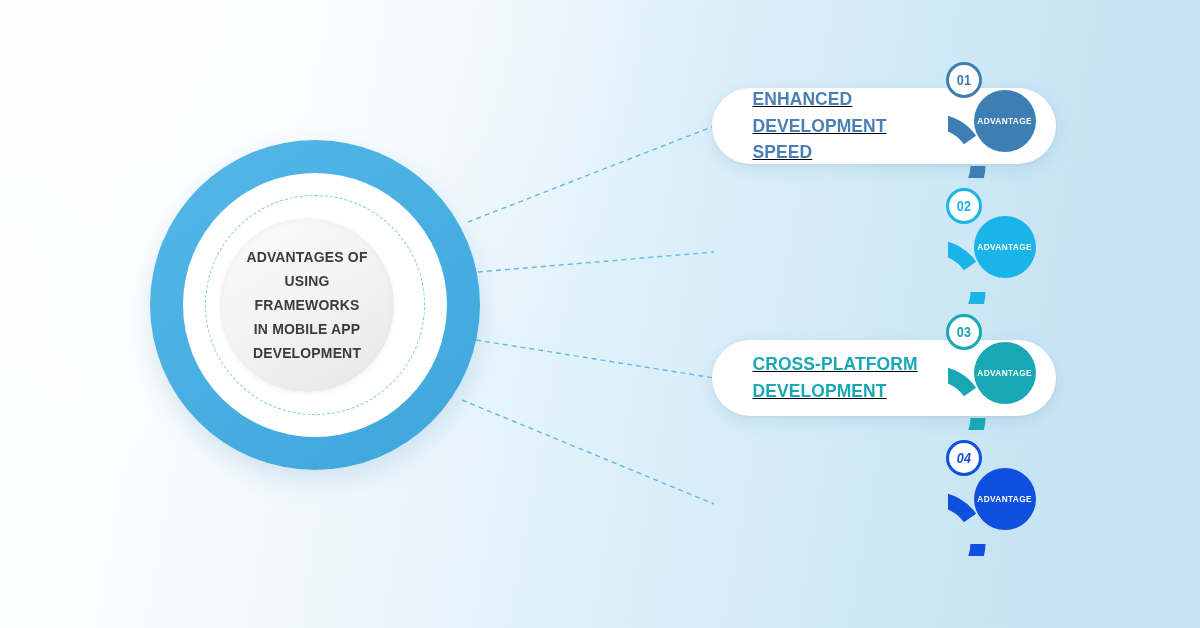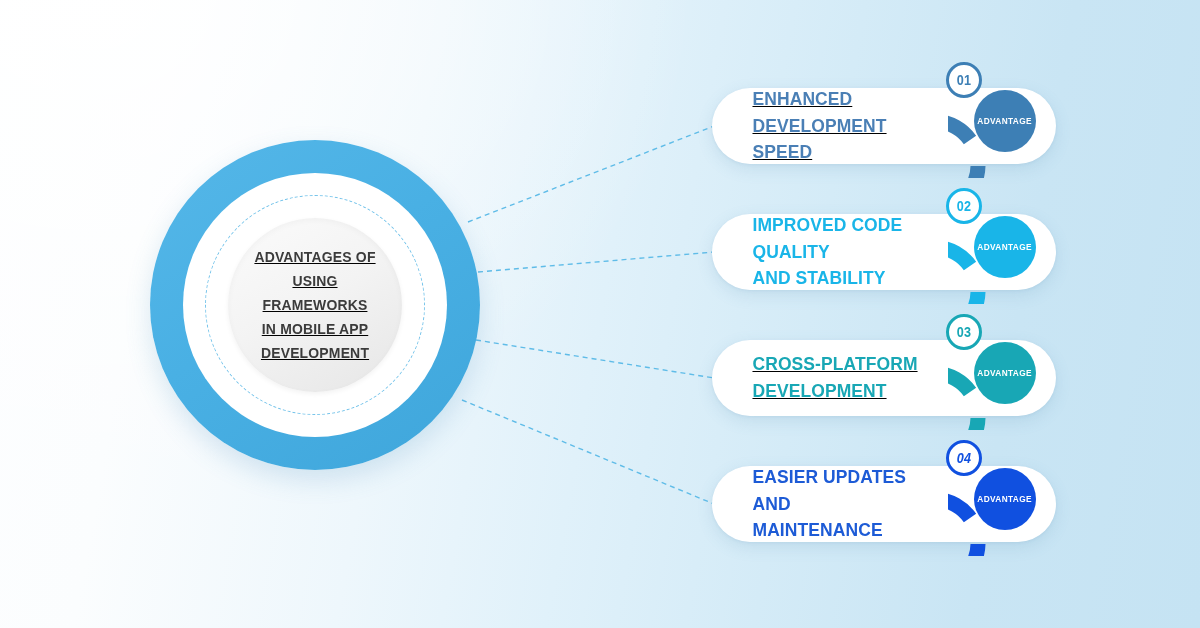--- a/index.html
+++ b/index.html
@@ -71,29 +71,28 @@
   .ring-dashed {
     position: absolute;
     left: 55px; top: 55px;
     width: 220px; height: 220px;
     border-radius: 50%;
     border: 1px dashed #74c3ea;
     box-sizing: border-box;
   }
   .inner-disc {
     position: absolute;
-    left: 78px; top: 78px;
+    left: 70px; top: 78px;
     width: 174px; height: 174px;
     border-radius: 50%;
     background: linear-gradient(150deg, #fbfbfb 0%, #f3f3f3 48%, #e6e6e6 100%);
     box-shadow: inset 0 2px 6px rgba(0,0,0,0.035), 0 2px 5px rgba(0,0,0,0.05);
     display: flex;
     align-items: center;
     justify-content: center;
-    text-decoration: underline;
   }
   .center-title {
     width: 160px;
     text-align: center;
     font-family: "Liberation Sans Narrow", "Liberation Sans", sans-serif;
     font-weight: bold;
     font-size: 15.5px;
     line-height: 1.55;
     letter-spacing: 0.2px;
     color: #3b3b3b;
@@ -207,24 +206,20 @@
       <path d="M 30 92 A 44 44 0 1 1 22 66" fill="none" stroke="#3d7fb5" stroke-width="15" stroke-linecap="butt"></path>
     </svg>
     <div class="badge-core" style="background:#3d7fb5;">
       <span>ADVANTAGE</span>
     </div>
     <div class="badge-num" style="border:3px solid #3d7fb5;">
       <span style="color:#3d7fb5;">01</span>
     </div>
   </div>
 
-  <div class="card" style="left:712px; top:214px; width:344px;">
-    <div class="card-label" style="color:#19b5e8;">IMPROVED CODE QUALITY
-AND STABILITY</div>
-  </div>
   <div class="badge" style="left:948px; top:200px;">
     <svg class="badge-ring" viewBox="0 0 104 104" xmlns="http://www.w3.org/2000/svg">
       <path d="M 30 92 A 44 44 0 1 1 22 66" fill="none" stroke="#19b5e8" stroke-width="15" stroke-linecap="butt"></path>
     </svg>
     <div class="badge-core" style="background:#19b5e8;">
       <span>ADVANTAGE</span>
     </div>
     <div class="badge-num" style="border:3px solid #19b5e8;">
       <span style="color:#19b5e8;">02</span>
     </div>
@@ -239,24 +234,20 @@
       <path d="M 30 92 A 44 44 0 1 1 22 66" fill="none" stroke="#18a7b5" stroke-width="15" stroke-linecap="butt"></path>
     </svg>
     <div class="badge-core" style="background:#18a7b5;">
       <span>ADVANTAGE</span>
     </div>
     <div class="badge-num" style="border:3px solid #18a7b5;text-align:right;">
       <span style="color:#18a7b5;">03</span>
     </div>
   </div>
 
-  <div class="card" style="left:712px; top:466px; width:344px;">
-    <div class="card-label" style="color:#1d5bd6;">EASIER UPDATES AND
-MAINTENANCE</div>
-  </div>
   <div class="badge" style="left:948px; top:452px;">
     <svg class="badge-ring" viewBox="0 0 104 104" xmlns="http://www.w3.org/2000/svg">
       <path d="M 30 92 A 44 44 0 1 1 22 66" fill="none" stroke="#1050e0" stroke-width="15" stroke-linecap="butt"></path>
     </svg>
     <div class="badge-core" style="background:#1050e0;">
       <span>ADVANTAGE</span>
     </div>
     <div class="badge-num" style="border:3px solid #1050e0;font-style:italic;">
       <span style="color:#1050e0;">04</span>
     </div>

